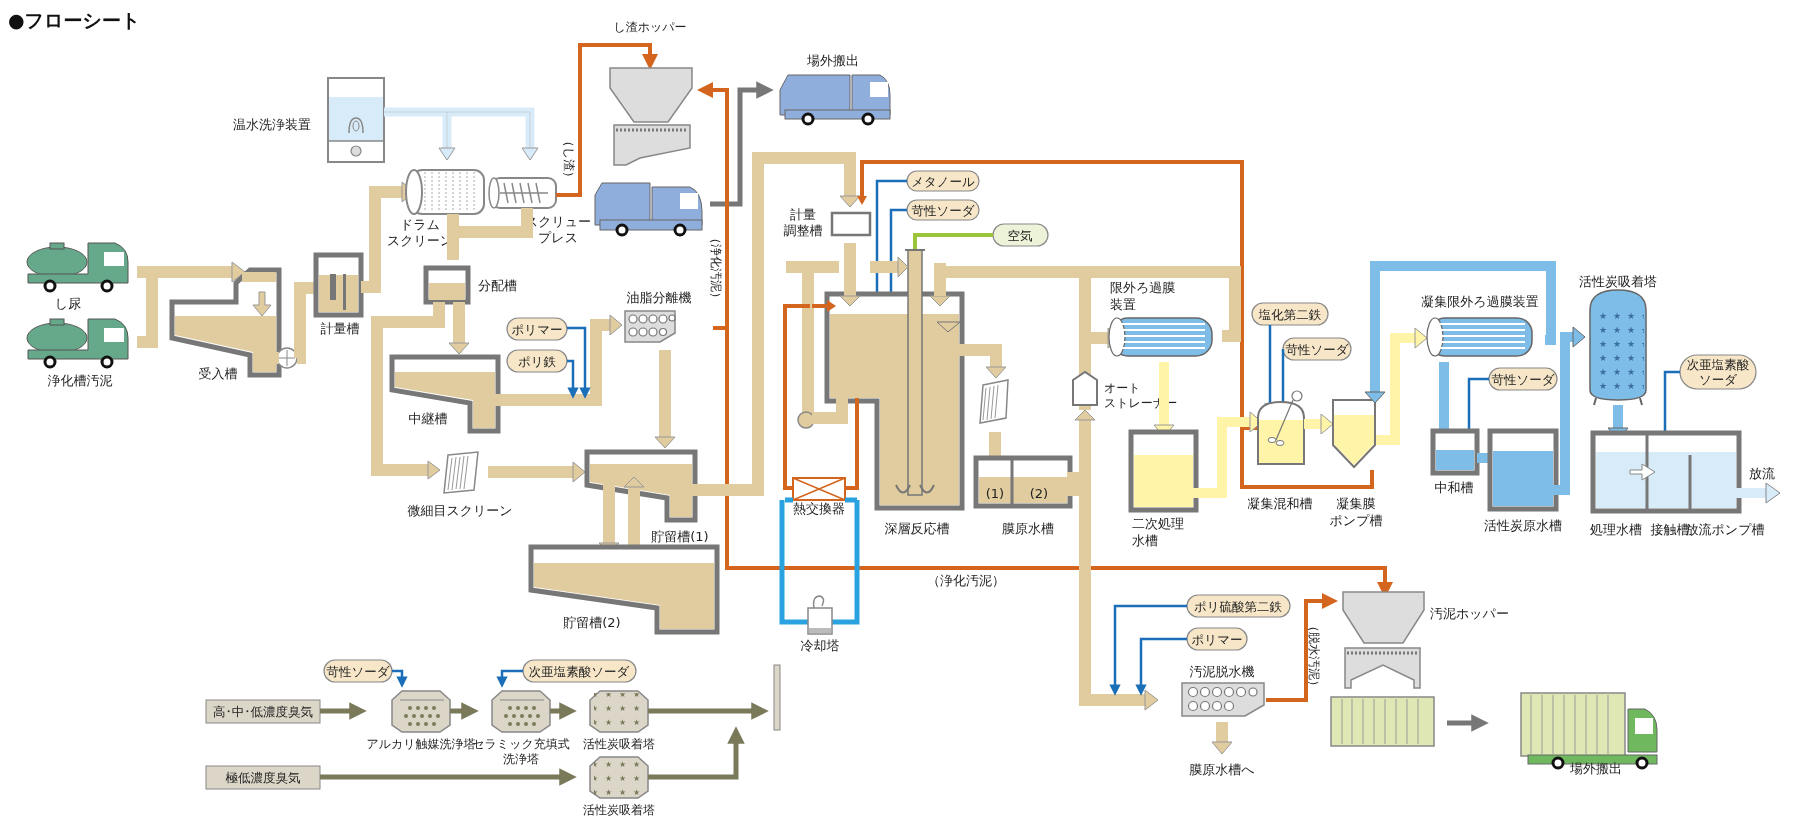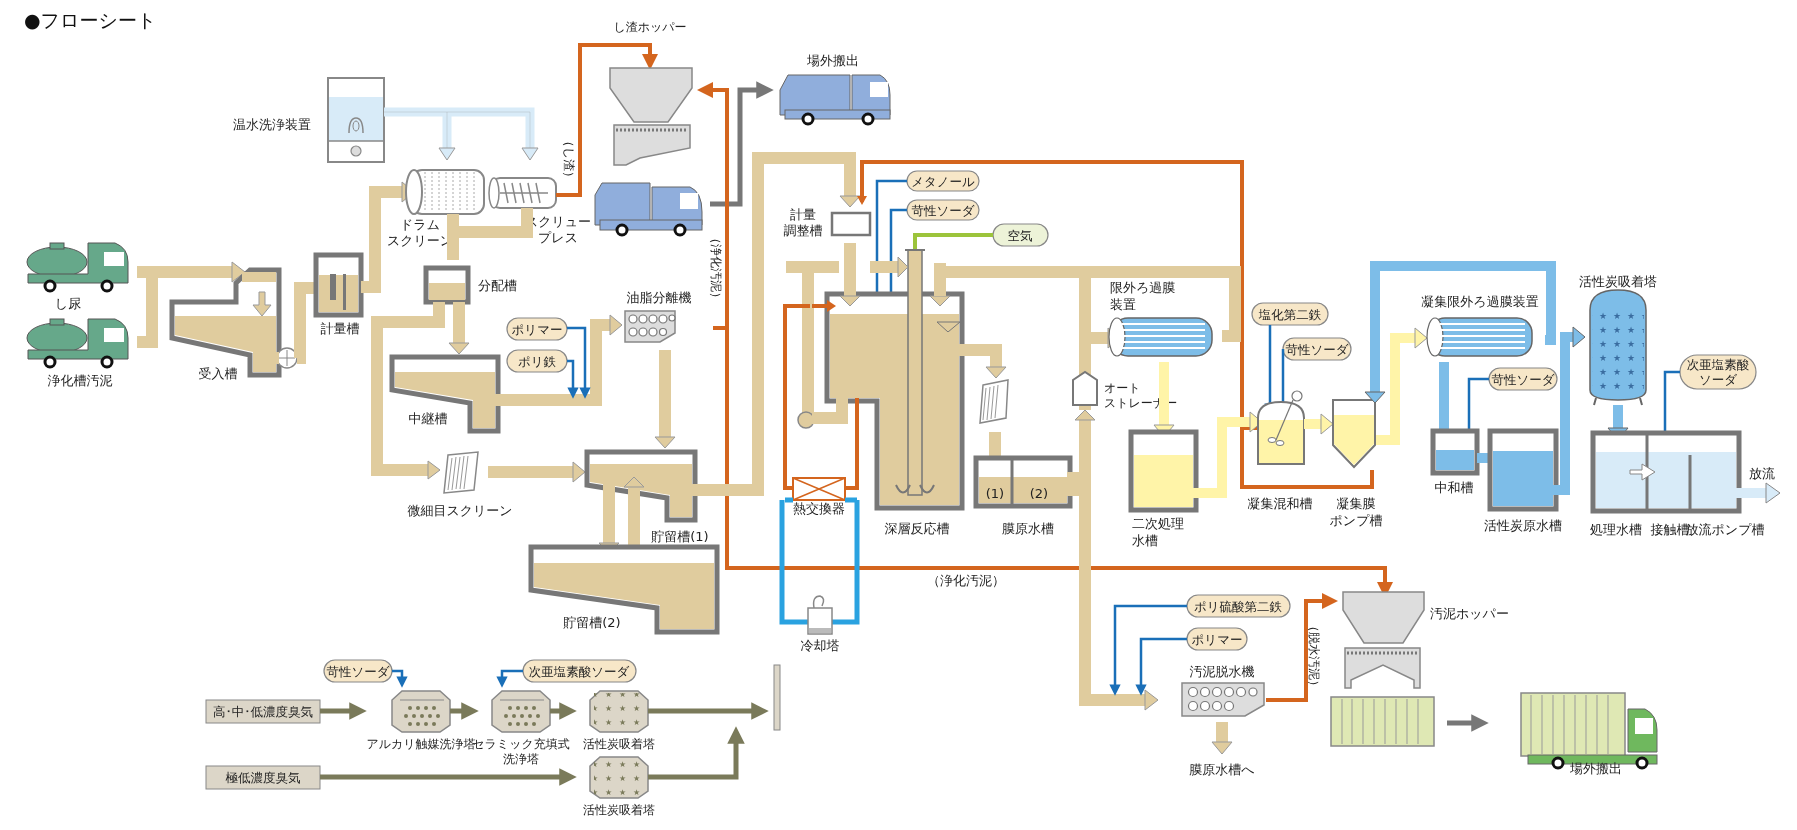--- a/index.html
+++ b/index.html
@@ -1,17 +1,17 @@
 <!DOCTYPE html>
 <html><head>
 <meta charset="utf-8">
 <style>
   html,body{margin:0;padding:0;background:#fff;}
   body{width:1797px;height:830px;overflow:hidden;font-family:"DejaVu Sans",sans-serif;}
-  #title{position:absolute;left:24px;top:8px;font-size:19px;font-weight:normal;color:#111;}
+  #title{position:absolute;left:8px;top:8px;font-size:19px;font-weight:bold;color:#111;}
   svg{position:absolute;left:0;top:0;}
   .lbl{font-family:"DejaVu Sans",sans-serif;font-size:13px;fill:#222;}
   .lbl-s{font-family:"DejaVu Sans",sans-serif;font-size:12px;fill:#222;}
   .pill-t{font-family:"DejaVu Sans",sans-serif;font-size:12.5px;fill:#222;}
   .tank{stroke:#777;stroke-width:5;fill:#fff;}
   .liq{fill:#e0cc9e;}
   .pipe{fill:none;stroke:#e0cc9e;stroke-width:12;}
   .sludge{fill:none;stroke:#d4651e;stroke-width:4;}
   .chem{fill:none;stroke:#1a6fb8;stroke-width:2.5;}
   .air{fill:none;stroke:#9cc43b;stroke-width:4;}

